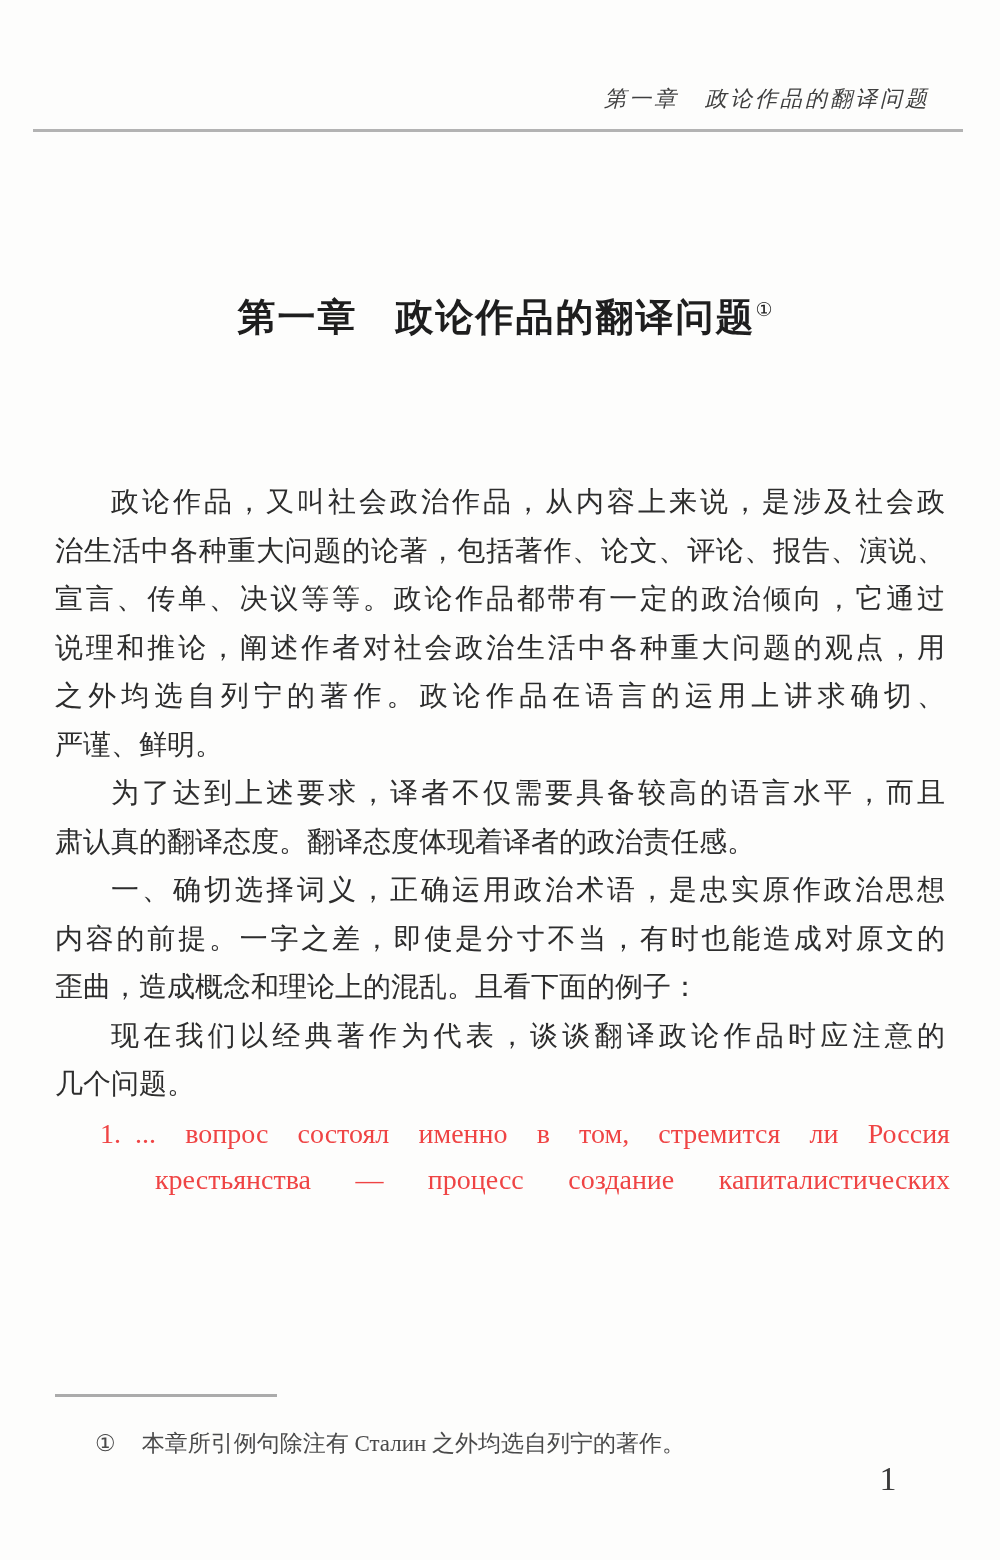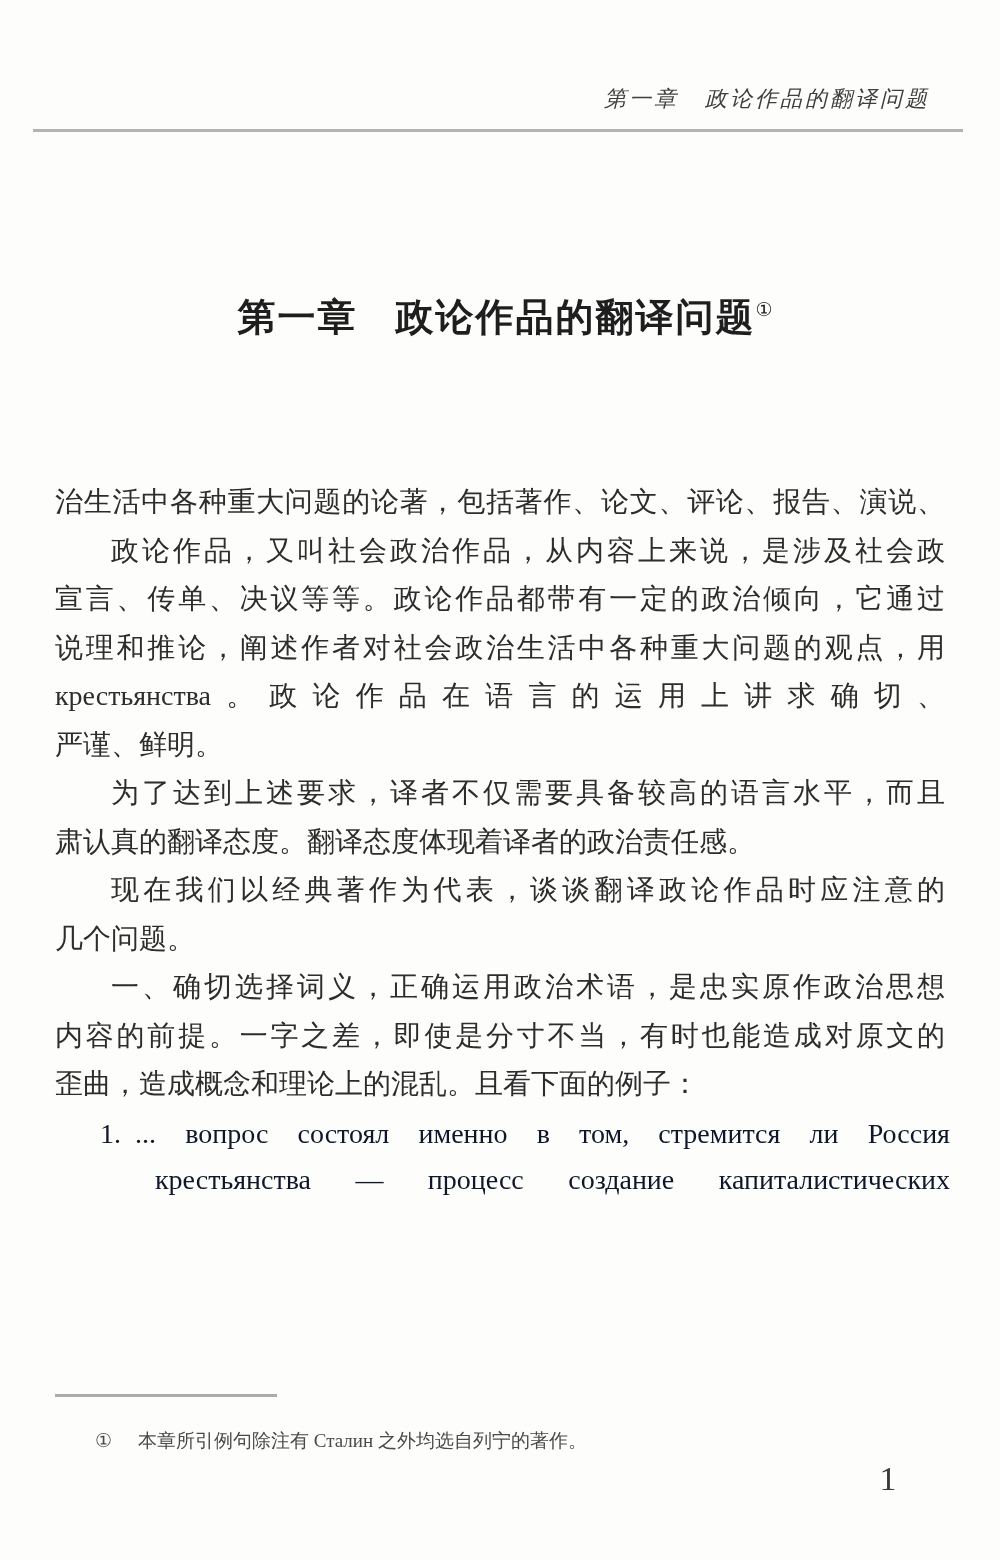--- a/index.html
+++ b/index.html
@@ -82,21 +82,21 @@
   .line.last {
     text-align-last: left;
     text-justify: auto;
   }
 
   
   .example {
     margin-left: 45px;
     margin-right: -5px;
     margin-top: 2px;
-    color: #0f172a;
+    color: #ef4444;
   }
   .example .ex-line {
     font-size: 28px;
     line-height: 46.5px;
     height: 46.5px;
     text-align: justify;
     text-align-last: justify;
     white-space: nowrap;
     word-spacing: 5px;
   }
@@ -110,21 +110,21 @@
     top: 1394px;
     left: 55px;
     width: 222px;
     height: 2.5px;
     background: #ababab;
   }
   .footnote {
     position: absolute;
     top: 1428px;
     left: 95px;
-    font-size: 19px;
+    font-size: 23px;
     color: #4a4a4a;
     white-space: nowrap;
   }
   .footnote .fn-mark { margin-right: 26px; }
 
   
   .page-number {
     position: absolute;
     top: 1460px;
     left: 868px;
@@ -144,43 +144,43 @@
   </div>
   <div class="header-rule"></div>
 
   <div class="chapter-title">
     <span>第一章</span><span class="gap"></span><span>政论作品的翻译问题</span><sup>①</sup>
   </div>
 
   <div class="body-text">
 
     <div>
+      <div class="line indent">政论作品，又叫社会政治作品，从内容上来说，是涉及社会政</div>
       <div class="line">治生活中各种重大问题的论著，包括著作、论文、评论、报告、演说、</div>
-      <div class="line indent">政论作品，又叫社会政治作品，从内容上来说，是涉及社会政</div>
       <div class="line">宣言、传单、决议等等。政论作品都带有一定的政治倾向，它通过</div>
       <div class="line">说理和推论，阐述作者对社会政治生活中各种重大问题的观点，用</div>
-      <div class="line">крестьянства。政论作品在语言的运用上讲求确切、</div>
+      <div class="line">之外均选自列宁的著作。政论作品在语言的运用上讲求确切、</div>
       <div class="line last">严谨、鲜明。</div>
     </div>
 
 
     <div>
       <div class="line indent">为了达到上述要求，译者不仅需要具备较高的语言水平，而且</div>
       <div class="line last">肃认真的翻译态度。翻译态度体现着译者的政治责任感。</div>
-    </div>
-
-    <div>
-      <div class="line indent">现在我们以经典著作为代表，谈谈翻译政论作品时应注意的</div>
-      <div class="line last">几个问题。</div>
     </div>
 
     <div>
       <div class="line indent">一、确切选择词义，正确运用政治术语，是忠实原作政治思想</div>
       <div class="line">内容的前提。一字之差，即使是分寸不当，有时也能造成对原文的</div>
       <div class="line last">歪曲，造成概念和理论上的混乱。且看下面的例子：</div>
+    </div>
+
+    <div>
+      <div class="line indent">现在我们以经典著作为代表，谈谈翻译政论作品时应注意的</div>
+      <div class="line last">几个问题。</div>
     </div>
 
     <div class="example">
       <div class="ex-line">
         <span class="ex-number">1.</span><span>... вопрос состоял именно в том, стремится ли Россия</span>
       </div>
       <div class="ex-line cont">
         <span>крестьянства — процесс создание капиталистических</span>
       </div>
     </div>

